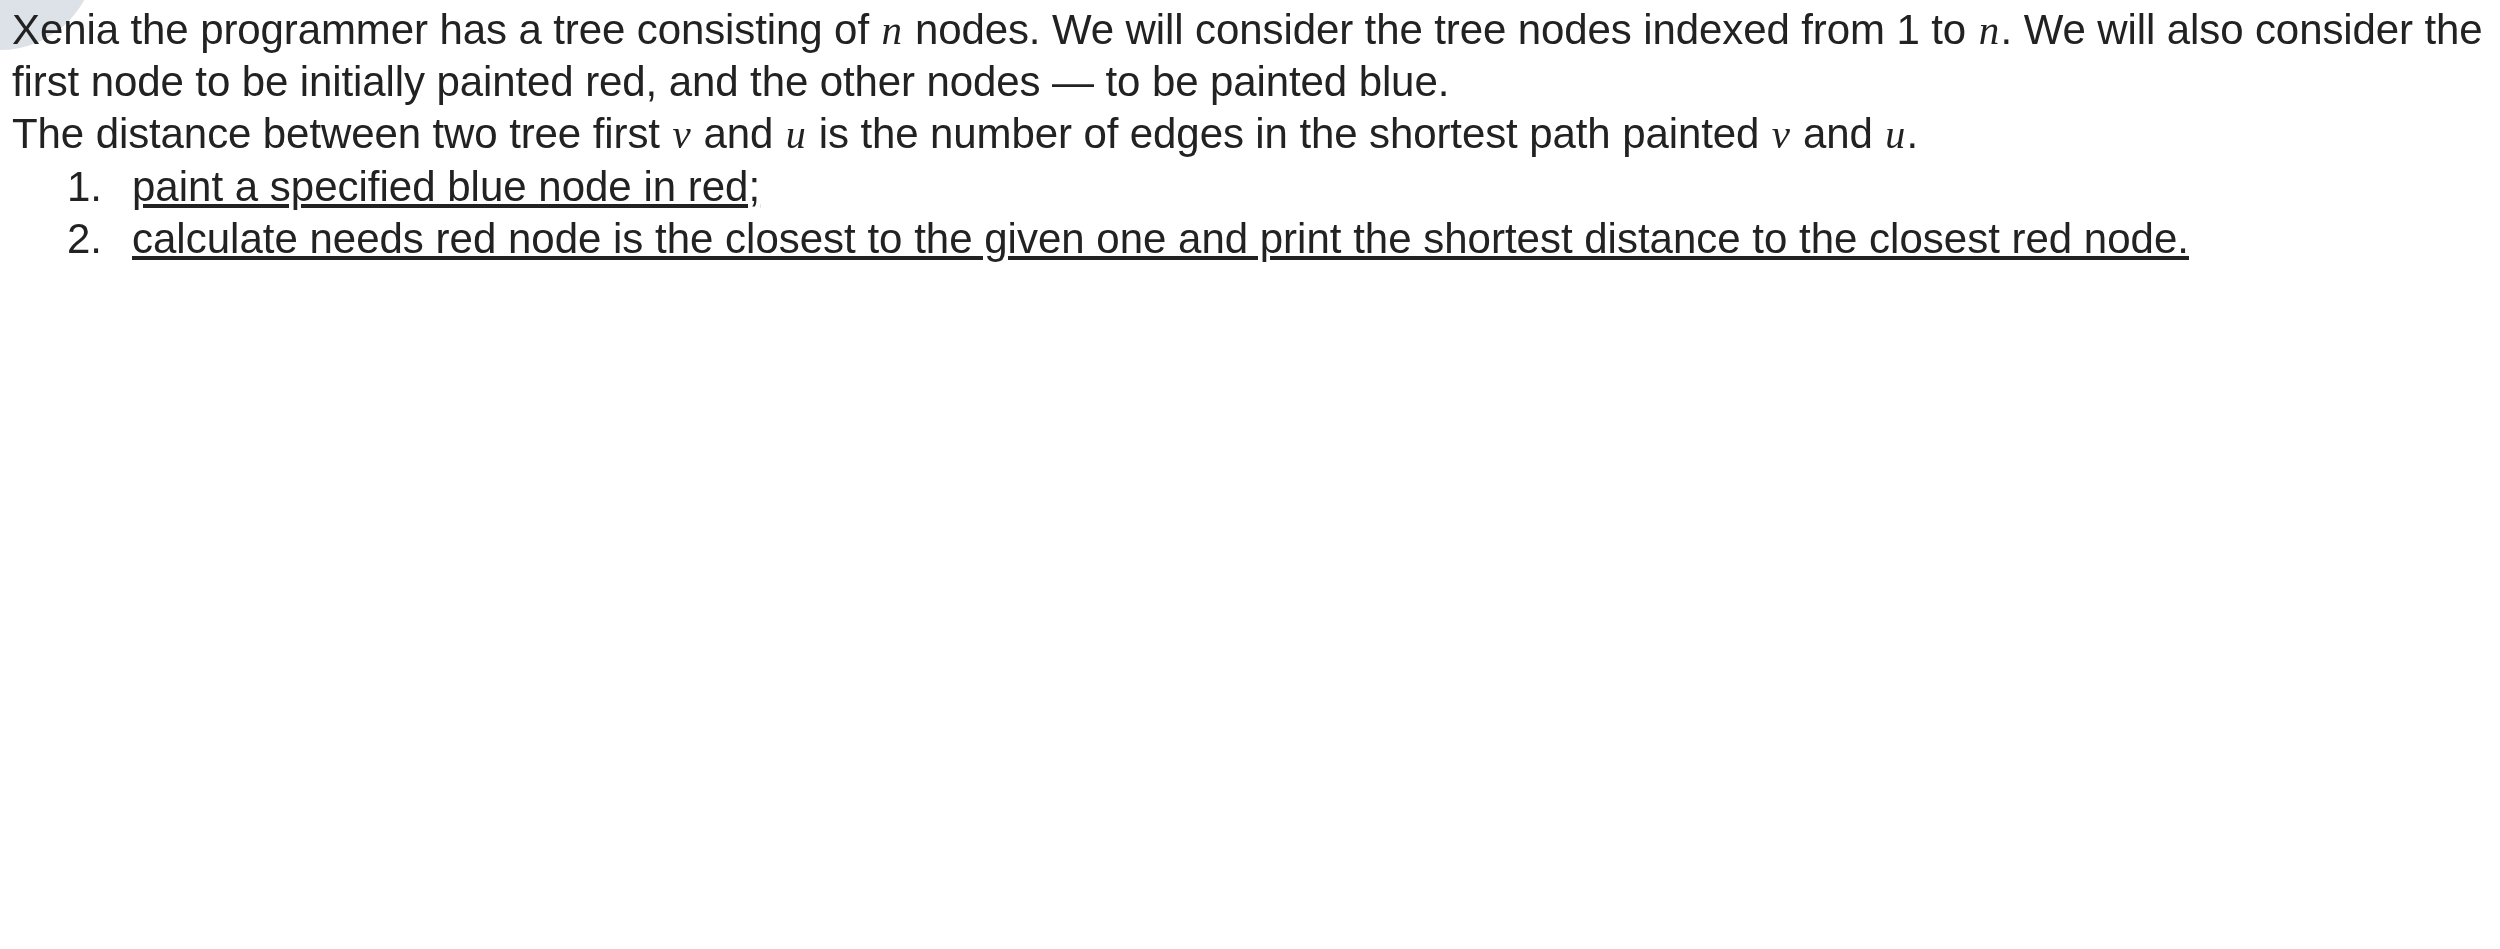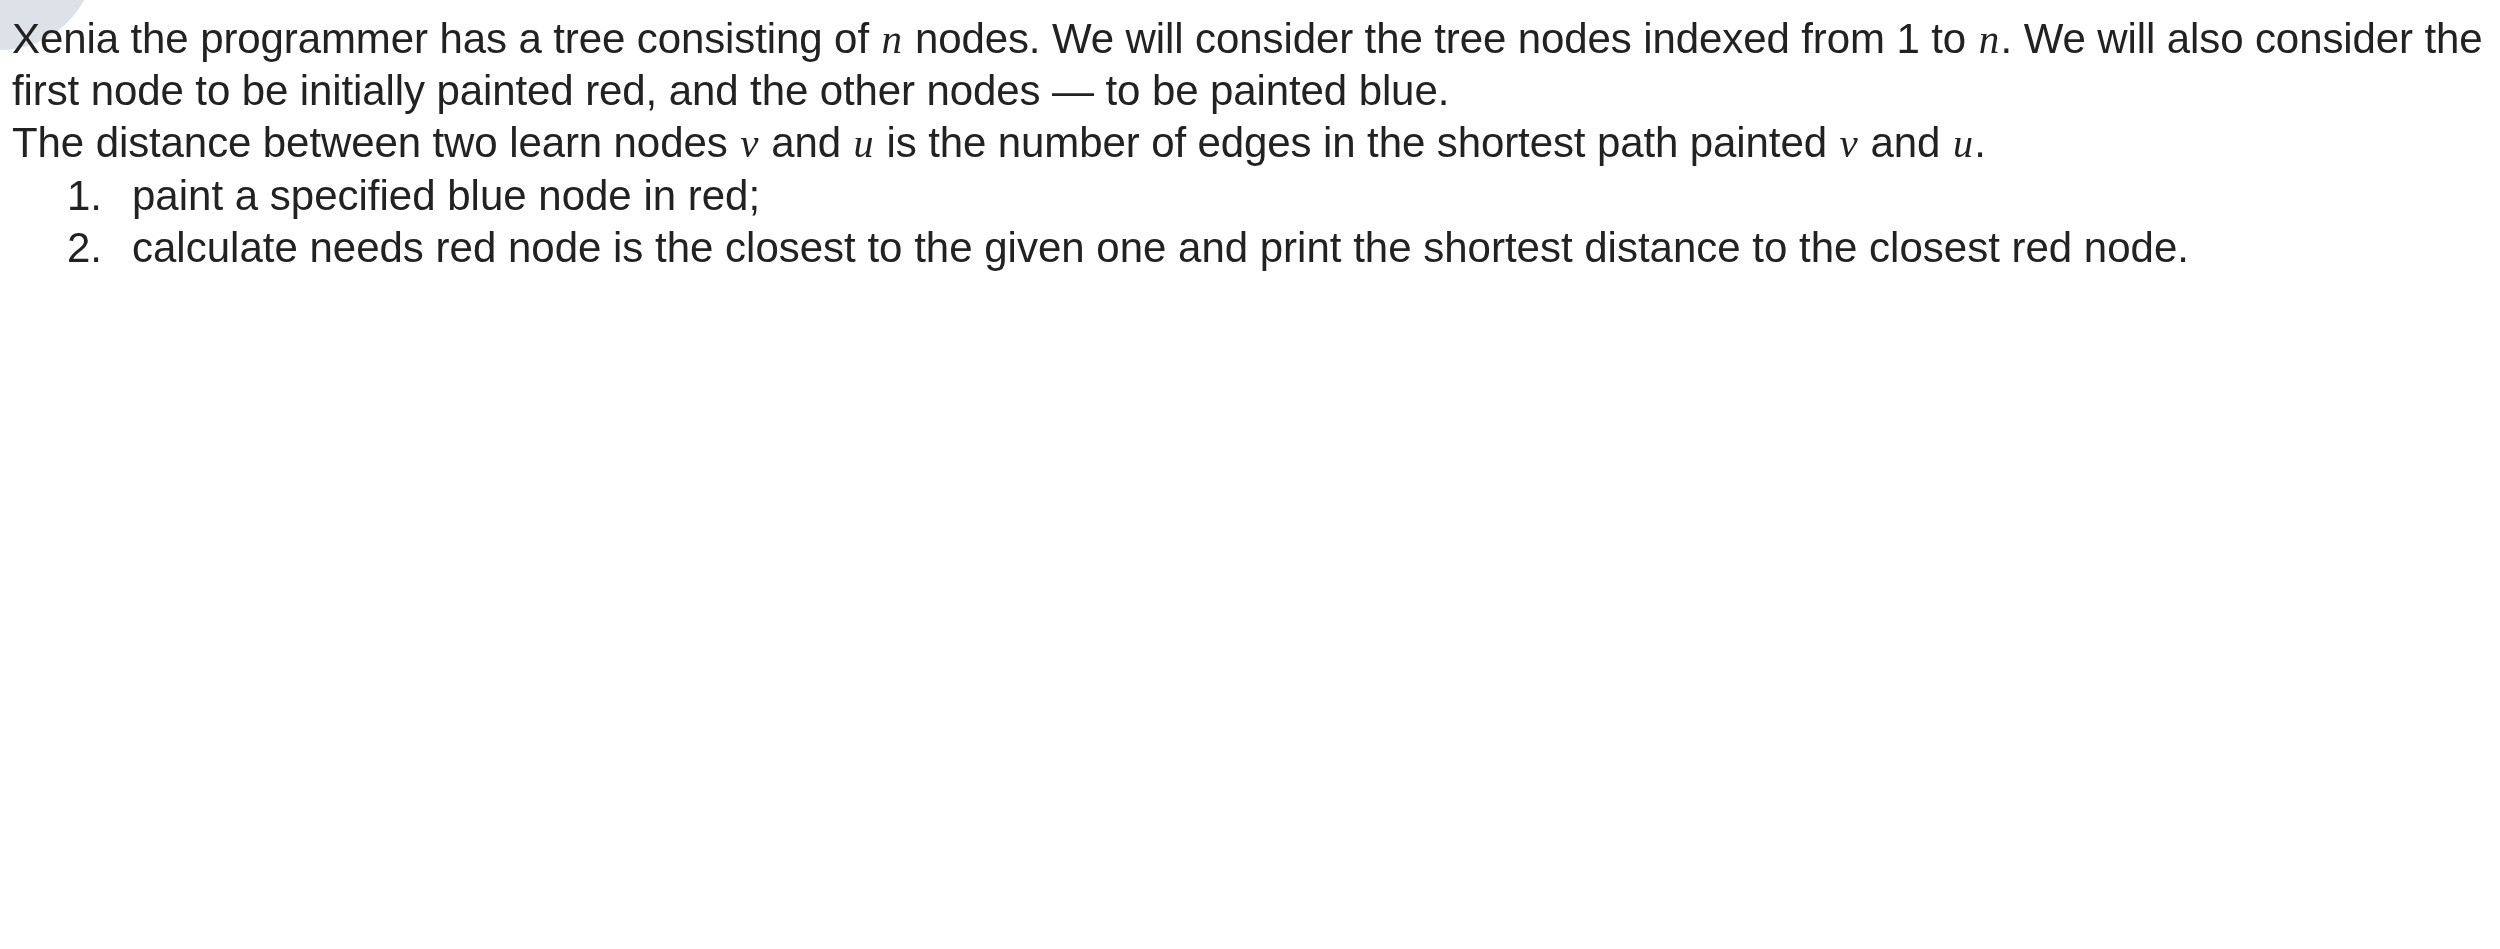--- a/index.html
+++ b/index.html
@@ -36,41 +36,42 @@
     box-sizing: border-box;
   }
 
   p.para {
     margin: 0;
     font-size: 42px;
     line-height: 52px;
     letter-spacing: -0.1px;
     color: #222222;
   }
-  p.para.first { padding-top: 4px; margin-top: 9px; }
+  p.para.first { padding-top: 4px; }
 
   
   .emph {
   }
 
   
   .mathvar {
     font-family: "Liberation Serif", "DejaVu Serif", serif;
     font-style: italic;
     font-size: 41px;
     letter-spacing: 0.3px;
     padding: 0 1px;
   }
   .mathvar.u { font-size: 40px; }
 
   ol.query-list {
     margin: 0;
     padding: 0;
     list-style: none;
     counter-reset: qitem;
+    text-decoration: underline;
   }
   ol.query-list > li {
     position: relative;
     counter-increment: qitem;
     padding-left: 120px;
     font-size: 42px;
     line-height: 52px;
     color: #222222;
     margin: 0;
   }
@@ -93,21 +94,21 @@
 
 <div class="page">
 
   <p class="para first">
     <span>Xenia the programmer has a tree consisting of </span><span class="mathvar">n</span><span> nodes. We will consider the tree nodes indexed from 1 to </span><span class="mathvar">n</span><span>. We will also consider the first node to be initially painted red, and the other nodes — to be painted blue.</span>
   </p>
 
   <div class="gap"></div>
 
   <p class="para">
-    <span>The </span><span class="emph">distance</span><span> between two learn nodes </span><span class="mathvar">v</span><span> and </span><span class="mathvar u">u</span><span> is the number of edges in the shortest path painted </span><span class="mathvar">v</span><span> and </span><span class="mathvar u">u</span><span>.</span>
+    <span>The </span><span class="emph">distance</span><span> between two tree first </span><span class="mathvar">v</span><span> and </span><span class="mathvar u">u</span><span> is the number of edges in the shortest path painted </span><span class="mathvar">v</span><span> and </span><span class="mathvar u">u</span><span>.</span>
   </p>
 
   <div class="gap"></div>
 
 
   <div class="gap"></div>
 
   <ol class="query-list">
     <li>
       <span>paint a specified blue node in red;</span>

